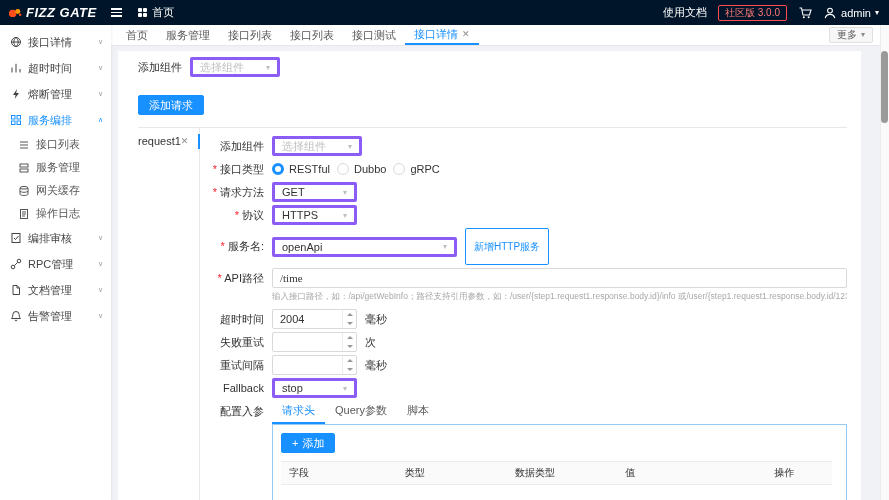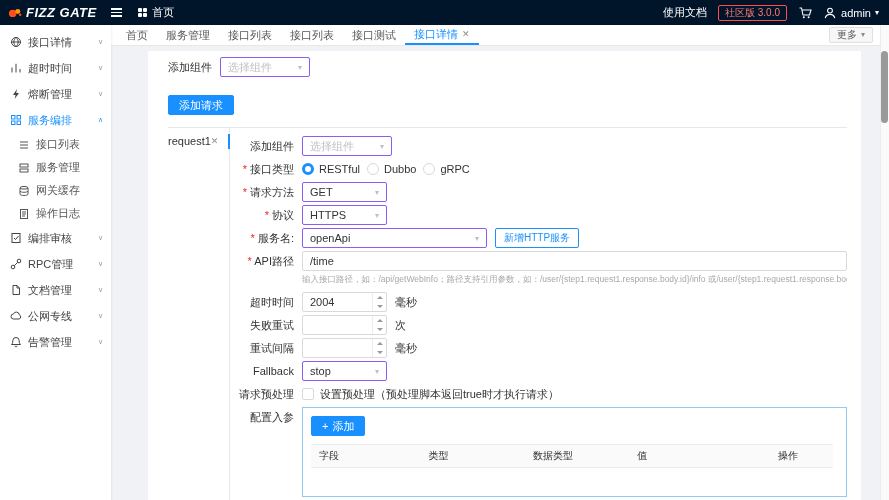--- a/index.html
+++ b/index.html
@@ -37,27 +37,27 @@
 
   
   .main { flex:1; display:flex; flex-direction:column; min-width:0; position:relative; background:#f0f2f5; }
   .tabbar { height:21px; flex:0 0 21px; background:#fff; border-bottom:1px solid #e8e8e8; display:flex; align-items:stretch; padding-left:6px; }
   .tab { font-size:11px; color:#595959; padding:0 9px; line-height:19px; cursor:pointer; display:flex; align-items:center; gap:4px; }
   .tab.active { color:#1890ff; border-bottom:2px solid #1890ff; }
   .tab .close { font-size:9px; color:#8c8c8c; }
   .more-btn { margin:2px 16px 2px auto; font-size:10px; color:#595959; background:#f7f7f7; border:1px solid #e0e0e0; border-radius:2px; padding:0 7px; display:flex; align-items:center; gap:4px; cursor:pointer; }
   .more-btn .caret { color:#8c8c8c; }
 
-  .content { flex:1; padding:5px 28px 0 7px; min-height:0;margin-left:30px; }
+  .content { flex:1; padding:5px 28px 0 7px; min-height:0; }
   .card { background:#fff; height:100%; padding:6px 14px 0 20px; overflow:hidden; }
 
   
   .field-row { display:flex; align-items:center; }
   .lbl { font-size:11px; color:#333; margin-right:8px; white-space:nowrap; }
-  .select { height:20px; border:1px solid #8b5cf6; border-radius:2px; background:#fff; display:flex; align-items:center; justify-content:space-between; padding:0 7px; font-size:11px; cursor:pointer; }
+  .select { height:20px; border:3px solid #8b5cf6; border-radius:2px; background:#fff; display:flex; align-items:center; justify-content:space-between; padding:0 7px; font-size:11px; cursor:pointer; }
   .select .sel-caret { font-size:8px; color:#bfbfbf; margin-left:6px; }
   .select .placeholder { color:#bfbfbf; }
   .select .value { color:#333; }
   .w90 { width:90px; } .w85 { width:85px; } .w185 { width:185px; }
 
   .btn-primary { display:inline-flex; align-items:center; gap:4px; background:#1890ff; color:#fff; border:1px solid #1890ff; font-size:11px; height:20px; padding:0 10px; border-radius:2px; cursor:pointer; font-family:inherit; }
   .add-request { margin-top:18px; }
   .divider { border-top:1px solid #e8e8e8; margin-top:12px; }
 
   
@@ -71,24 +71,24 @@
   .frow { display:flex; align-items:center; margin-bottom:3px; min-height:20px; }
   .flabel { flex:0 0 58px; width:58px; text-align:right; font-size:11px; color:#333; margin-right:8px; white-space:nowrap; }
   .flabel.req::before { content:"* "; color:#f5222d; }
 
   .radio-group { display:flex; align-items:center; gap:7px; }
   .radio { display:flex; align-items:center; gap:5px; font-size:11px; color:#333; cursor:pointer; }
   .rdot { width:12px; height:12px; border-radius:50%; border:1px solid #d9d9d9; background:#fff; }
   .radio.checked .rdot { border:3.5px solid #1890ff; }
   .help-circle { width:12px; height:12px; border-radius:50%; background:#1890ff; color:#fff; font-size:9px; line-height:12px; text-align:center; margin-left:8px; cursor:pointer; }
 
-  .btn-ghost { margin-left:8px; background:#fff; border:1px solid #1890ff; color:#1890ff; font-size:10px; height:20px; padding:0 8px; border-radius:2px; cursor:pointer; font-family:inherit; }
+  .btn-ghost { margin-left:8px; background:#fff; border:1px solid #1890ff; color:#1890ff; font-size:10px; height:37px; padding:0 8px; border-radius:2px; cursor:pointer; font-family:inherit; }
 
   .text-input { height:20px; border:1px solid #d9d9d9; border-radius:2px; font-size:11px; padding:0 7px; font-family:inherit; color:#333; outline:none; }
-  .grow { flex:1; min-width:0; }
+  .grow { flex:1; min-width:0;font-family:Liberation Serif, serif; }
 
   .help-text { font-size:8.5px; color:#a8a8a8; margin:1px 0 6px 66px; white-space:nowrap; overflow:hidden; }
 
   .numbox { position:relative; width:85px; height:20px; border:1px solid #d9d9d9; border-radius:2px; display:flex; align-items:center; background:#fff; }
   .numbox input { border:none; width:100%; height:100%; font-size:11px; padding:0 16px 0 7px; font-family:inherit; color:#333; outline:none; background:transparent; }
   .spin { position:absolute; right:0; top:0; bottom:0; width:14px; border-left:1px solid #ececec; display:flex; flex-direction:column; }
   .spin span { flex:1; display:flex; align-items:center; justify-content:center; cursor:pointer; }
   .tri-up { width:0; height:0; border-left:3px solid transparent; border-right:3px solid transparent; border-bottom:3.5px solid #999; }
   .tri-down { width:0; height:0; border-left:3px solid transparent; border-right:3px solid transparent; border-top:3.5px solid #999; }
   .unit { font-size:11px; color:#333; margin-left:8px; }
@@ -239,27 +239,20 @@
       <div class="side-item">
         <svg class="sicon" viewBox="0 0 12 12">
             <path d="M3 1.5h4l2.5 2.5v6.5h-6.5z"></path>
             <path d="M7 1.5V4h2.5"></path>
           </svg>
         <span>文档管理</span>
         <span class="chev">∨</span>
       </div>
       <div class="side-item">
         <svg class="sicon" viewBox="0 0 12 12">
-            <path d="M3.5 9a2.5 2.5 0 0 1 0-5 3 3 0 0 1 5.8.8A2.2 2.2 0 0 1 9 9z"></path>
-          </svg>
-        <span>公网专线</span>
-        <span class="chev">∨</span>
-      </div>
-      <div class="side-item">
-        <svg class="sicon" viewBox="0 0 12 12">
             <path d="M6 1.5a3.2 3.2 0 0 1 3.2 3.2c0 2.6.8 3.3 1.3 3.8H1.5c.5-.5 1.3-1.2 1.3-3.8A3.2 3.2 0 0 1 6 1.5z"></path>
             <path d="M5 9.8a1 1 0 0 0 2 0"></path>
           </svg>
         <span>告警管理</span>
         <span class="chev">∨</span>
       </div>
     </aside>
 
     <div class="main">
 
@@ -426,29 +419,29 @@
               </div>
 
               <div class="frow">
                 <span class="flabel">Fallback</span>
                 <div class="select w85">
                   <span class="value">stop</span>
                   <span class="sel-caret">▾</span>
                 </div>
               </div>
 
-              <div class="frow">
-                <span class="flabel">请求预处理</span>
-                <span class="checkbox"></span>
-                <span class="cb-label">设置预处理（预处理脚本返回true时才执行请求）</span>
-              </div>
 
               <div class="frow params-row">
                 <span class="flabel">配置入参</span>
                 <div class="params">
+                  <div class="ptabs">
+                    <span class="ptab active">请求头</span>
+                    <span class="ptab">Query参数</span>
+                    <span class="ptab">脚本</span>
+                  </div>
                   <div class="pbox">
                     <button class="btn-primary">
                       <span>+</span>
                       <span>添加</span>
                     </button>
                     <table class="ptable">
                       <thead>
                         <tr>
                           <th style="width:21%">字段</th>
                           <th style="width:20%">类型</th>

